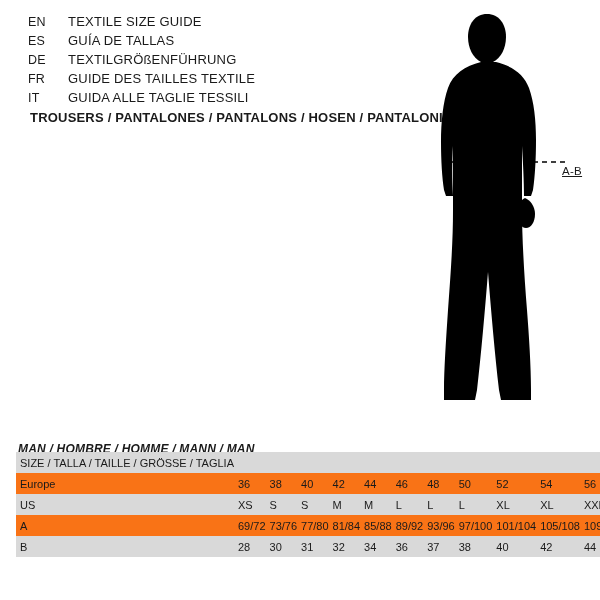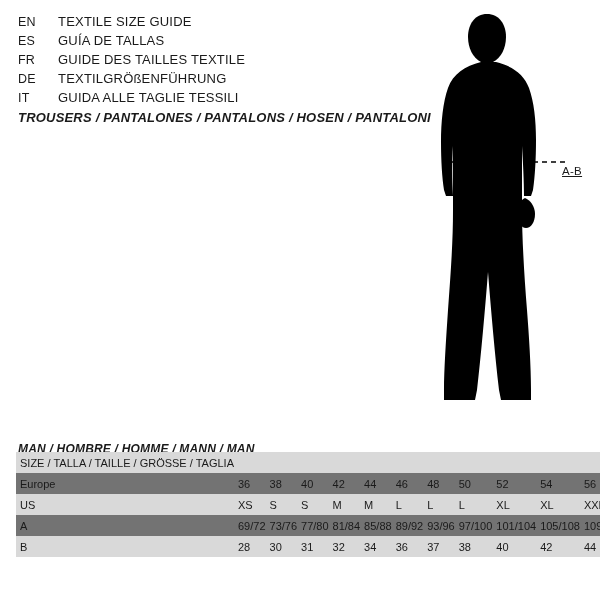--- a/index.html
+++ b/index.html
@@ -17,47 +17,46 @@
   }
   .page {
     position: relative;
     width: 600px;
     height: 600px;
   }
 
   
   .lang-block {
     position: absolute;
-    left: 18px;
+    left: 28px;
     top: 14px;
     width: 380px;
   }
   .lang-row {
     display: flex;
     align-items: baseline;
     height: 19px;
   }
   .lang-code {
     width: 40px;
     font-size: 12.5px;
     letter-spacing: 0.2px;
   }
   .lang-text {
     font-size: 13px;
     letter-spacing: 0.2px;
   }
 
   .section-title {
     position: absolute;
-    left: 18px;
+    left: 30px;
     top: 110px;
     font-size: 13px;
     font-weight: bold;
     letter-spacing: 0.2px;
-    font-style: italic;
   }
 
   
   .figure-wrap {
     position: absolute;
     left: 415px;
     top: 10px;
     width: 175px;
     height: 400px;
   }
@@ -94,21 +93,21 @@
   table.sizes td {
     padding: 2px 0 2px 4px;
     height: 17px;
     white-space: nowrap;
     margin-left: 12px;
   }
   table.sizes tr.shaded td {
     background: #d9d9d9;
   }
   table.sizes tr.plain td {
-    background: #737373;
+    background: #f97316;
   }
   td.label-col {
     width: 92px;
     text-align: left;
   }
   td.val {
     text-align: left;
     width: 47px;
   }
 
@@ -129,26 +128,26 @@
   <div class="lang-block">
     <div class="lang-row">
       <div class="lang-code">EN</div>
       <div class="lang-text">TEXTILE SIZE GUIDE</div>
     </div>
     <div class="lang-row">
       <div class="lang-code">ES</div>
       <div class="lang-text">GUÍA DE TALLAS</div>
     </div>
     <div class="lang-row">
+      <div class="lang-code">DE</div>
+      <div class="lang-text">TEXTILGRÖßENFÜHRUNG</div>
+    </div>
+    <div class="lang-row">
       <div class="lang-code">FR</div>
       <div class="lang-text">GUIDE DES TAILLES TEXTILE</div>
-    </div>
-    <div class="lang-row">
-      <div class="lang-code">DE</div>
-      <div class="lang-text">TEXTILGRÖßENFÜHRUNG</div>
     </div>
     <div class="lang-row">
       <div class="lang-code">IT</div>
       <div class="lang-text">GUIDA ALLE TAGLIE TESSILI</div>
     </div>
   </div>
 
   <div class="section-title">TROUSERS / PANTALONES / PANTALONS / HOSEN / PANTALONI</div>
 
   <div class="figure-wrap">

